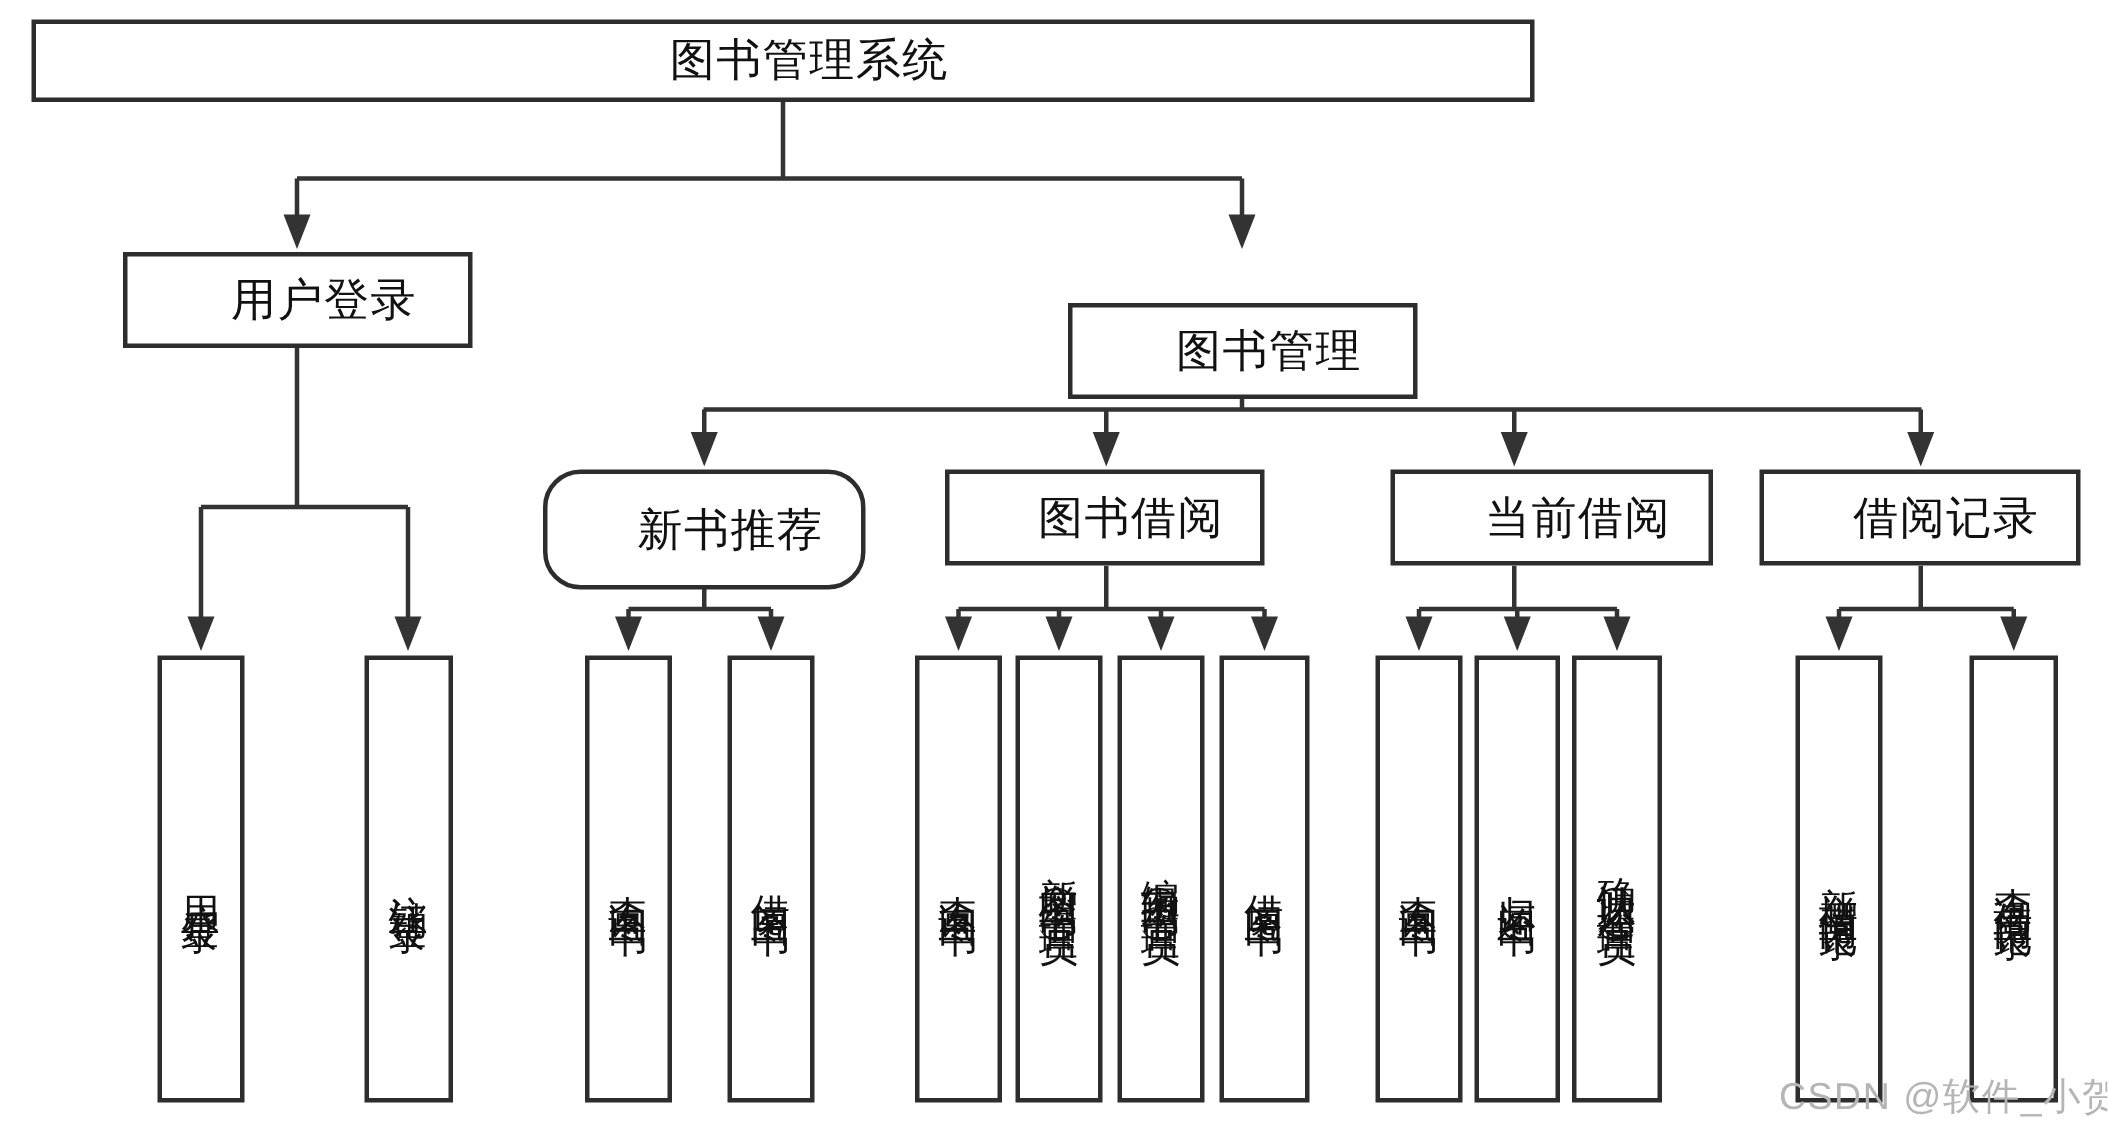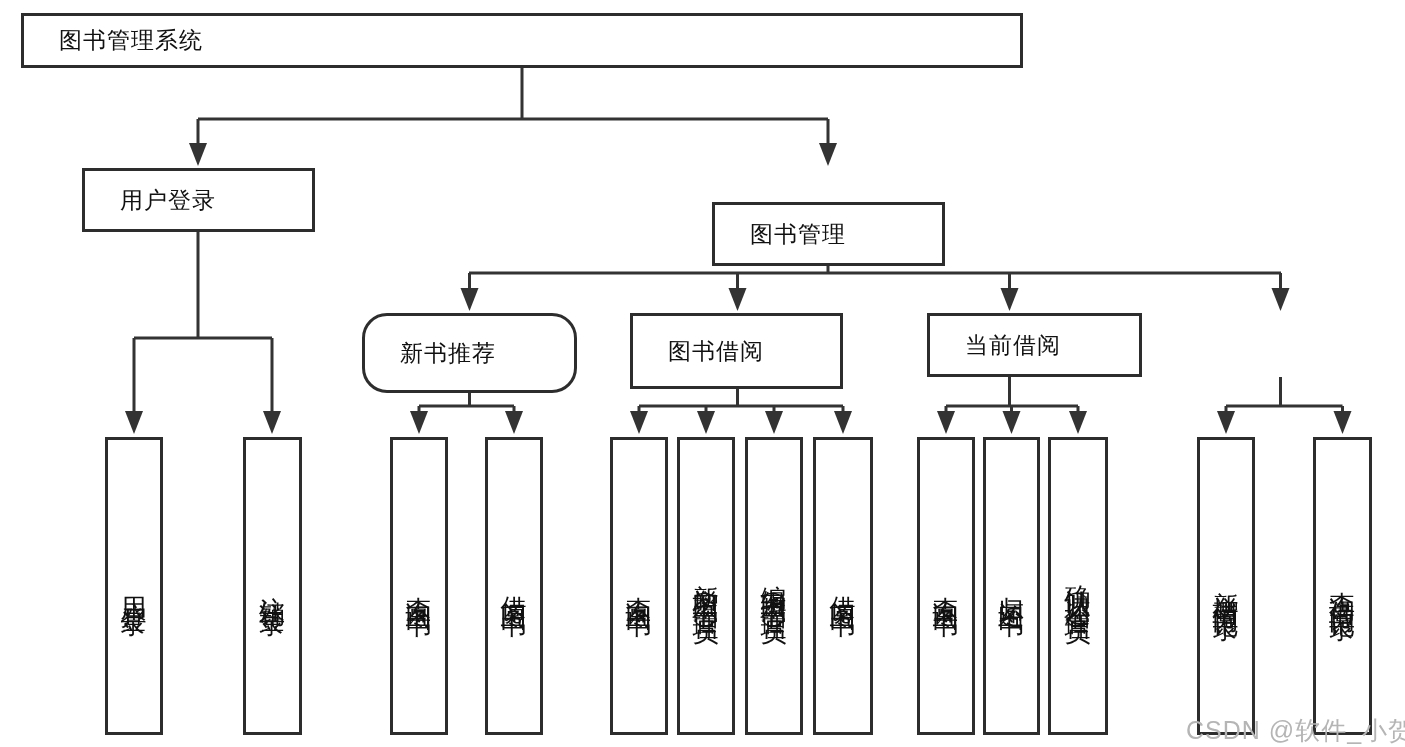--- a/index.html
+++ b/index.html
@@ -35,21 +35,22 @@
   svg.edges polygon{
     fill:var(--line);
     stroke:none;
   }
   .hbox{
     position:absolute;
     border:3px solid var(--border);
     background:#ffffff;
     display:flex;
     align-items:center;
-    font-size:23px;
+    justify-content:center;
+    font-size:30px;
     letter-spacing:1px;
     white-space:nowrap;
     padding-left:35px;
   }
   .vbox{
     position:absolute;
     top:437px;
     height:298px;
     border:3px solid var(--border);
     background:#ffffff;
@@ -138,26 +139,29 @@
   <div class="hbox" style="left:82px;top:168px;width:233px;height:64px;">
     <span>用户登录</span>
   </div>
   <div class="hbox" style="left:712px;top:168px;width:233px;height:64px;margin-top:34px;">
     <span>图书管理</span>
   </div>
 
   <div class="hbox" style="left:362px;top:313px;width:215px;height:80px;border-radius:25px;">
     <span>新书推荐</span>
   </div>
-  <div class="hbox" style="left:630px;top:313px;width:213px;height:76px;">
+  <div class="hbox" style="left:630px;top:313px;width:213px;height:64px;">
     <span>图书借阅</span>
   </div>
   <div class="hbox" style="left:902px;top:313px;width:215px;height:64px;margin-left:25px;">
     <span>当前借阅</span>
   </div>
+  <div class="hbox" style="left:1173px;top:313px;width:214px;height:64px;">
+    <span>借阅记录</span>
+  </div>
 
   <div class="vbox" style="left:105px;width:58px;">
     <span class="vtext">用户登录</span>
   </div>
   <div class="vbox" style="left:243px;width:59px;">
     <span class="vtext">注销登录</span>
   </div>
   <div class="vbox" style="left:390px;width:58px;">
     <span class="vtext">查询图书</span>
   </div>

